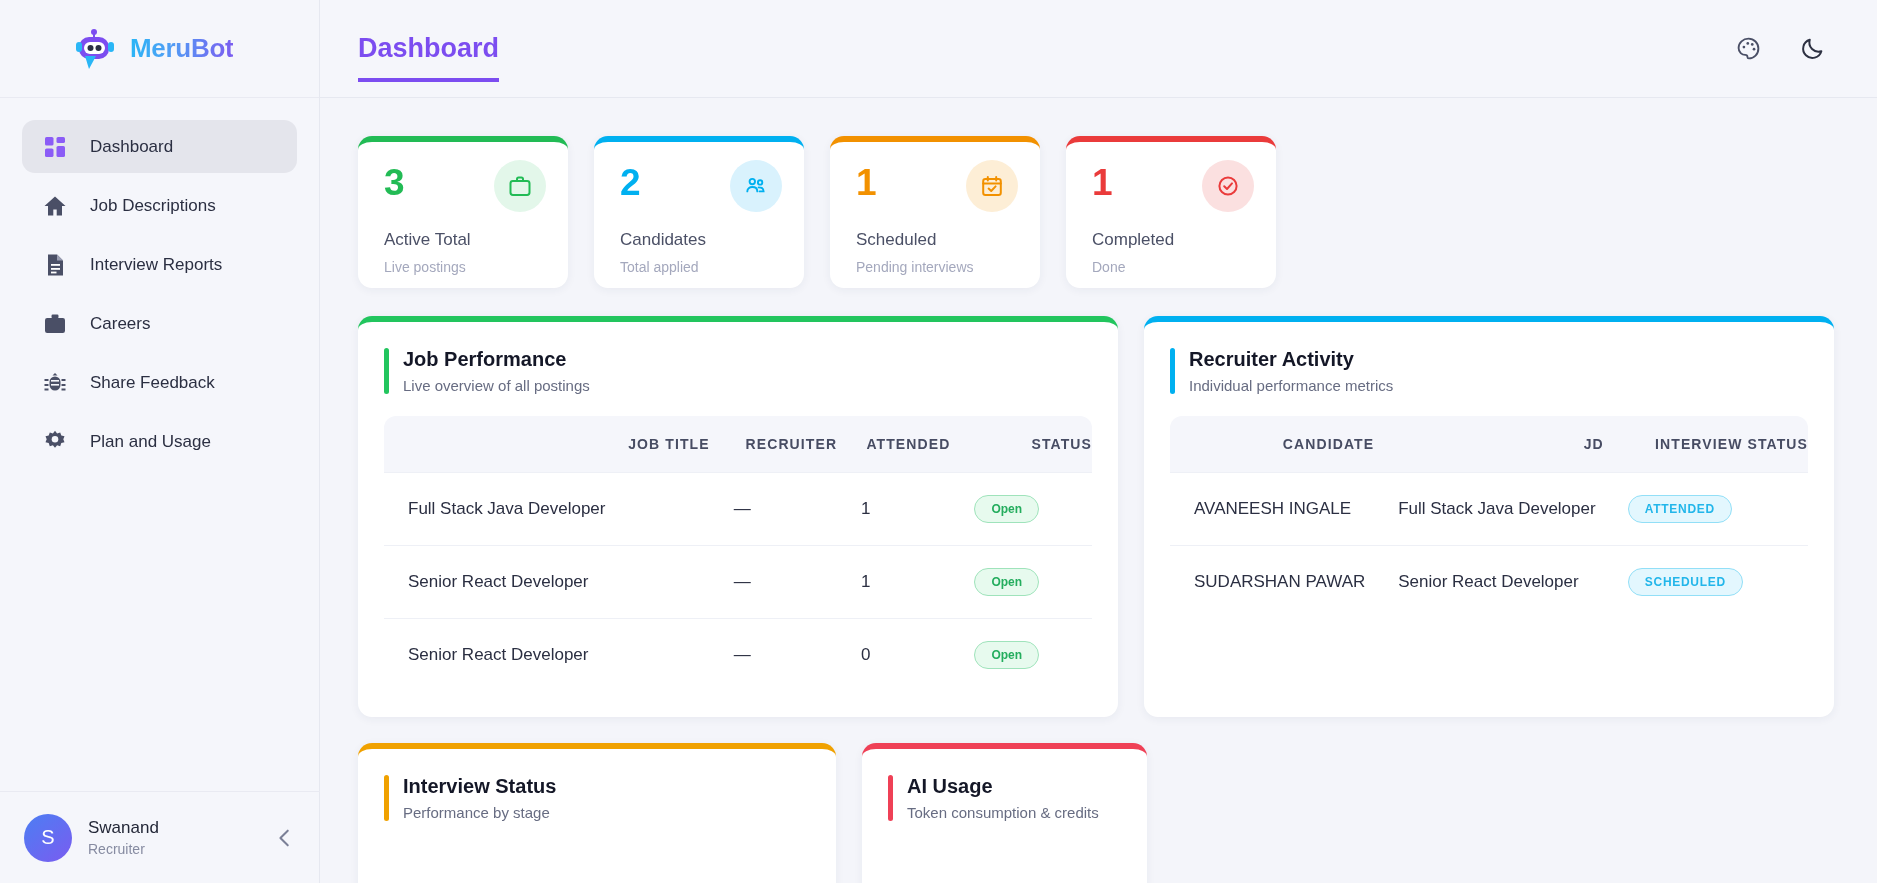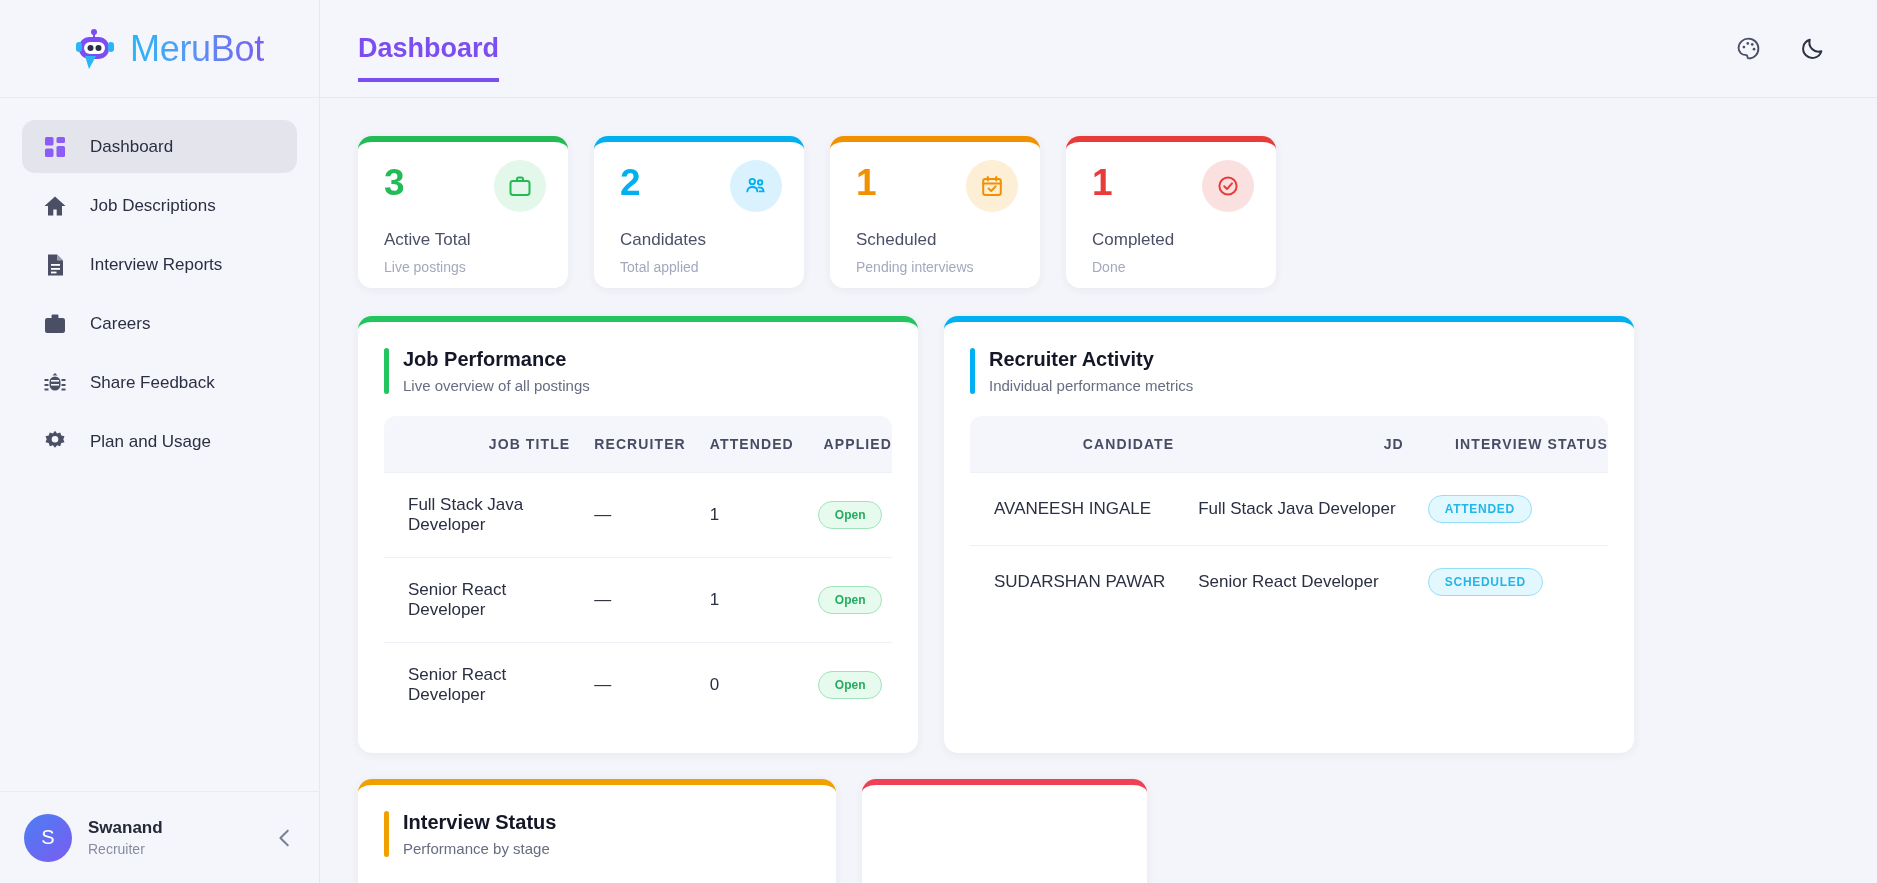--- a/index.html
+++ b/index.html
@@ -20,21 +20,21 @@
     position: relative; flex: 0 0 320px;
   }
   .logo-area {
     height: 98px;
     display: flex; align-items: center; gap: 12px;
     padding-left: 72px;
     border-bottom: 1px solid #e9eaf2;
   }
   .logo-mark { width: 46px; height: 42px; flex: 0 0 46px; }
   .logo-text {
-    font-size: 36px; font-weight: normal; letter-spacing: -0.3px;
+    font-size: 26px; font-weight: bold; letter-spacing: -0.3px;
     background: linear-gradient(95deg, #29b6f6 0%, #4f9ff5 38%, #7c5cf0 100%);
     -webkit-background-clip: text; background-clip: text;
     -webkit-text-fill-color: transparent; color: #7c5cf0;
   }
   .nav { padding: 22px 22px 0 22px; display: flex; flex-direction: column; gap: 6px; }
   .nav-item {
     display: flex; align-items: center; gap: 22px;
     height: 53px; padding: 0 20px;
     border-radius: 13px; cursor: pointer;
     color: #2b2f42; font-size: 17px;
@@ -50,21 +50,21 @@
     border-top: 1px solid #e9eaf2;
     display: flex; align-items: center; padding: 0 22px 0 24px; gap: 16px;
   }
   .avatar {
     width: 48px; height: 48px; border-radius: 50%;
     background: linear-gradient(140deg, #4c7ef3, #7a5cf0);
     color: #fff; font-size: 20px; font-weight: 500;
     display: flex; align-items: center; justify-content: center; flex: 0 0 48px;
   }
   .user-meta { flex: 1; display: flex; flex-direction: column; gap: 3px; }
-  .user-name { font-size: 17px; color: #242838; font-weight: 700; }
+  .user-name { font-size: 17px; color: #242838; font-weight: 400; }
   .user-role { font-size: 14px; color: #868ba1; }
   .collapse-btn { width: 26px; height: 26px; display: flex; align-items: center; justify-content: center; cursor: pointer; color: #7b8097; }
 
   
   .main { flex: 1; height: 883px; display: flex; flex-direction: column; background: #f4f5fa; overflow: hidden; }
   .topbar {
     height: 98px; background: #f5f6fb;
     border-bottom: 1px solid #e6e8f0;
     display: flex; align-items: center; padding: 0 42px 0 38px;
   }
@@ -329,35 +329,35 @@
             </span>
           </div>
           <div class="kpi-label">Completed</div>
           <div class="kpi-sub">Done</div>
         </div>
 
       </div>
 
       <div class="panel-row">
 
-        <section class="panel" style="border-top-color:#22c55e; width:560px;">
+        <section class="panel" style="border-top-color:#22c55e; width:760px;">
           <div class="panel-head">
             <span class="panel-accent" style="background:#22c55e"></span>
             <div>
               <div class="panel-title">Job Performance</div>
               <div class="panel-sub">Live overview of all postings</div>
             </div>
           </div>
           <table>
             <thead>
               <tr>
                 <th style="width:46%">JOB TITLE</th>
                 <th style="width:18%">RECRUITER</th>
                 <th style="width:16%">ATTENDED</th>
-                <th style="width:20%">APPLIED</th>
+                <th style="width:20%">STATUS</th>
               </tr>
             </thead>
             <tbody>
               <tr>
                 <td>Full Stack Java Developer</td>
                 <td>—</td>
                 <td>1</td>
                 <td>
                   <span class="badge badge-open">Open</span>
                 </td>
@@ -427,20 +427,24 @@
             <div>
               <div class="panel-title">Interview Status</div>
               <div class="panel-sub">Performance by stage</div>
             </div>
           </div>
         </section>
 
         <section class="bottom-card" style="border-top-color:#ef4056; width:285px;">
           <div class="panel-head">
             <span class="panel-accent" style="background:#ef4056"></span>
+            <div>
+              <div class="panel-title">AI Usage</div>
+              <div class="panel-sub">Token consumption &amp; credits</div>
+            </div>
           </div>
         </section>
 
       </div>
 
     </div>
   </div>
 </div>
 
 </body></html>

